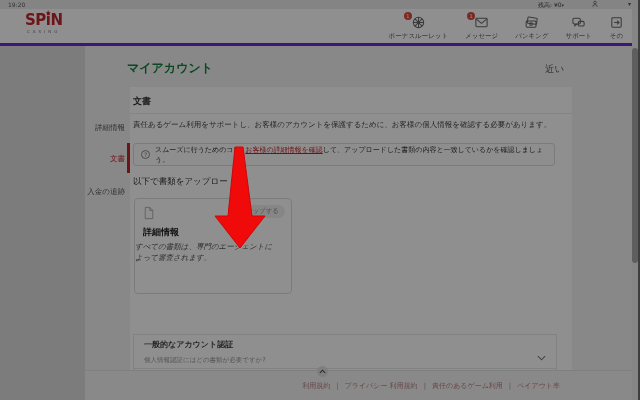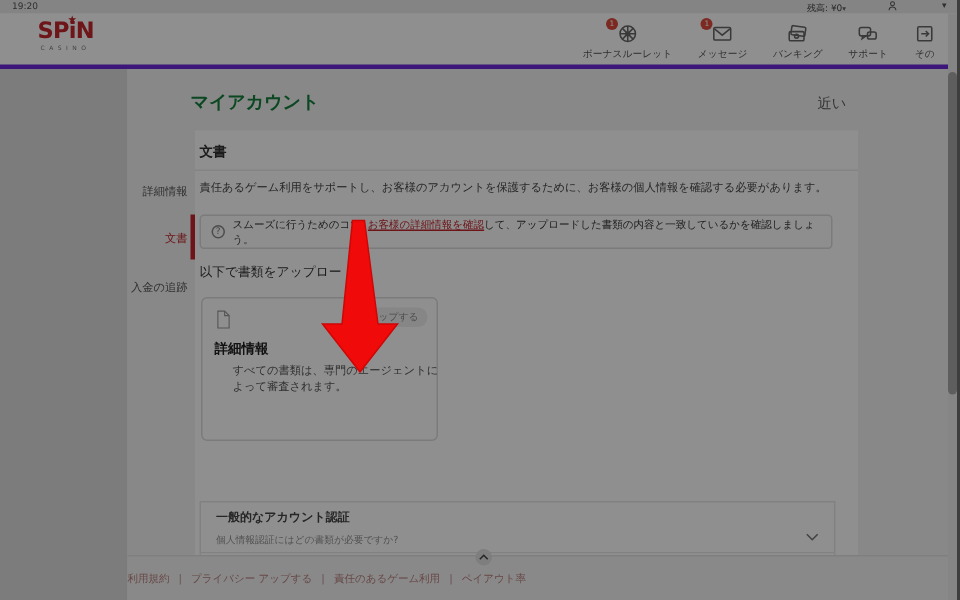--- a/index.html
+++ b/index.html
@@ -48,39 +48,39 @@
   .tip-link { color:#c2252c; text-decoration:underline; cursor:pointer; }
   .upload-prompt { position:absolute; left:3px; top:89px; font-size:8.5px; font-weight:normal; color:#333; }
 
   .doc-card { position:absolute; left:4px; top:111px; width:158px; height:96px; background:#fff;
               border:1px solid #dcdcdc; border-radius:4px; }
   .doc-icon { position:absolute; left:8px; top:6px; }
   .doc-icon svg { width:12px; height:14px; stroke:#999; fill:none; stroke-width:1; }
   .card-badge { position:absolute; right:6px; top:6px; background:#efefef; border-radius:7px;
                 padding:2px 6px; font-size:6.5px; color:#888; }
   .card-title { position:absolute; left:8px; top:27px; font-size:9px; font-weight:bold; color:#222; }
-  .card-desc { position:absolute; left:20px; top:42px; width:142px; font-size:7.5px; line-height:1.5; color:#555; }
+  .card-desc { position:absolute; left:0; top:42px; width:142px; font-size:7.5px; line-height:1.5; color:#555;font-style:italic; }
   .add-row { position:absolute; left:0; right:0; bottom:0; height:31px; background:#fff; border-top:1px solid #ececec;
              border-radius:3px; display:flex; align-items:center; justify-content:space-between; padding:0 9px;
              z-index:55; outline:5px solid #ee1012; cursor:pointer; }
   .add-label { font-size:8px; color:#333; }
   .add-plus { font-size:12px; color:#555; }
 
   .help-title { position:absolute; left:3px; top:231px; display:flex; align-items:center; gap:4px;
                 font-size:8.5px; font-weight:bold; color:#333; }
   .faq { position:absolute; left:3px; top:247px; width:424px; }
   .faq-item { position:relative; border:1px solid #e6e6e6; background:#fff; padding:4px 10px 3px; cursor:pointer; }
   .faq-item + .faq-item { border-top:none; height:14px; overflow:hidden; }
   .faq-t { font-size:8px; font-weight:bold; color:#454545; }
   .faq-s { font-size:6.5px; color:#929292; margin-top:6px; }
   .faq-chevron { position:absolute; right:10px; top:11px; }
   .faq-chevron svg { width:9px; height:6px; stroke:#777; fill:none; stroke-width:1.2; }
 
   .modal-footer { position:absolute; left:0; right:0; bottom:0; height:30px; background:#f4f4f4;
-                  border-top:1px solid #e3e3e3; display:flex; align-items:center; justify-content:flex-start; }
+                  border-top:1px solid #e3e3e3; display:flex; align-items:center; justify-content:flex-end; }
   .footer-links { display:flex; gap:6px; align-items:center; font-size:7px; color:#b97f7f; margin-right:80px; }
   .footer-links span { cursor:pointer; }
   .footer-sep { cursor:default !important; color:#c09090; }
 
   .scroll-top { position:absolute; left:232px; top:320px; width:11px; height:11px; border-radius:50%;
                 background:#e0e0e0; display:flex; align-items:center; justify-content:center; cursor:pointer; }
   .scroll-top svg { width:7px; height:5px; stroke:#444; fill:none; stroke-width:1.2; }
 
   
   .scroll-track { position:absolute; right:2px; top:9px; bottom:0; width:6px; background:#ededed; }
@@ -222,21 +222,21 @@
         <div class="faq-item">
           <div class="faq-t">本人確認</div>
         </div>
       </div>
     </div>
 
     <div class="modal-footer">
       <div class="footer-links">
         <span>利用規約</span>
         <span class="footer-sep">|</span>
-        <span>プライバシー アップする</span>
+        <span>プライバシー 利用規約</span>
         <span class="footer-sep">|</span>
         <span>責任のあるゲーム利用</span>
         <span class="footer-sep">|</span>
         <span>ペイアウト率</span>
       </div>
     </div>
 
     <div class="scroll-top">
       <svg viewBox="0 0 8 5">
           <polyline points="1,4 4,1 7,4"></polyline>

